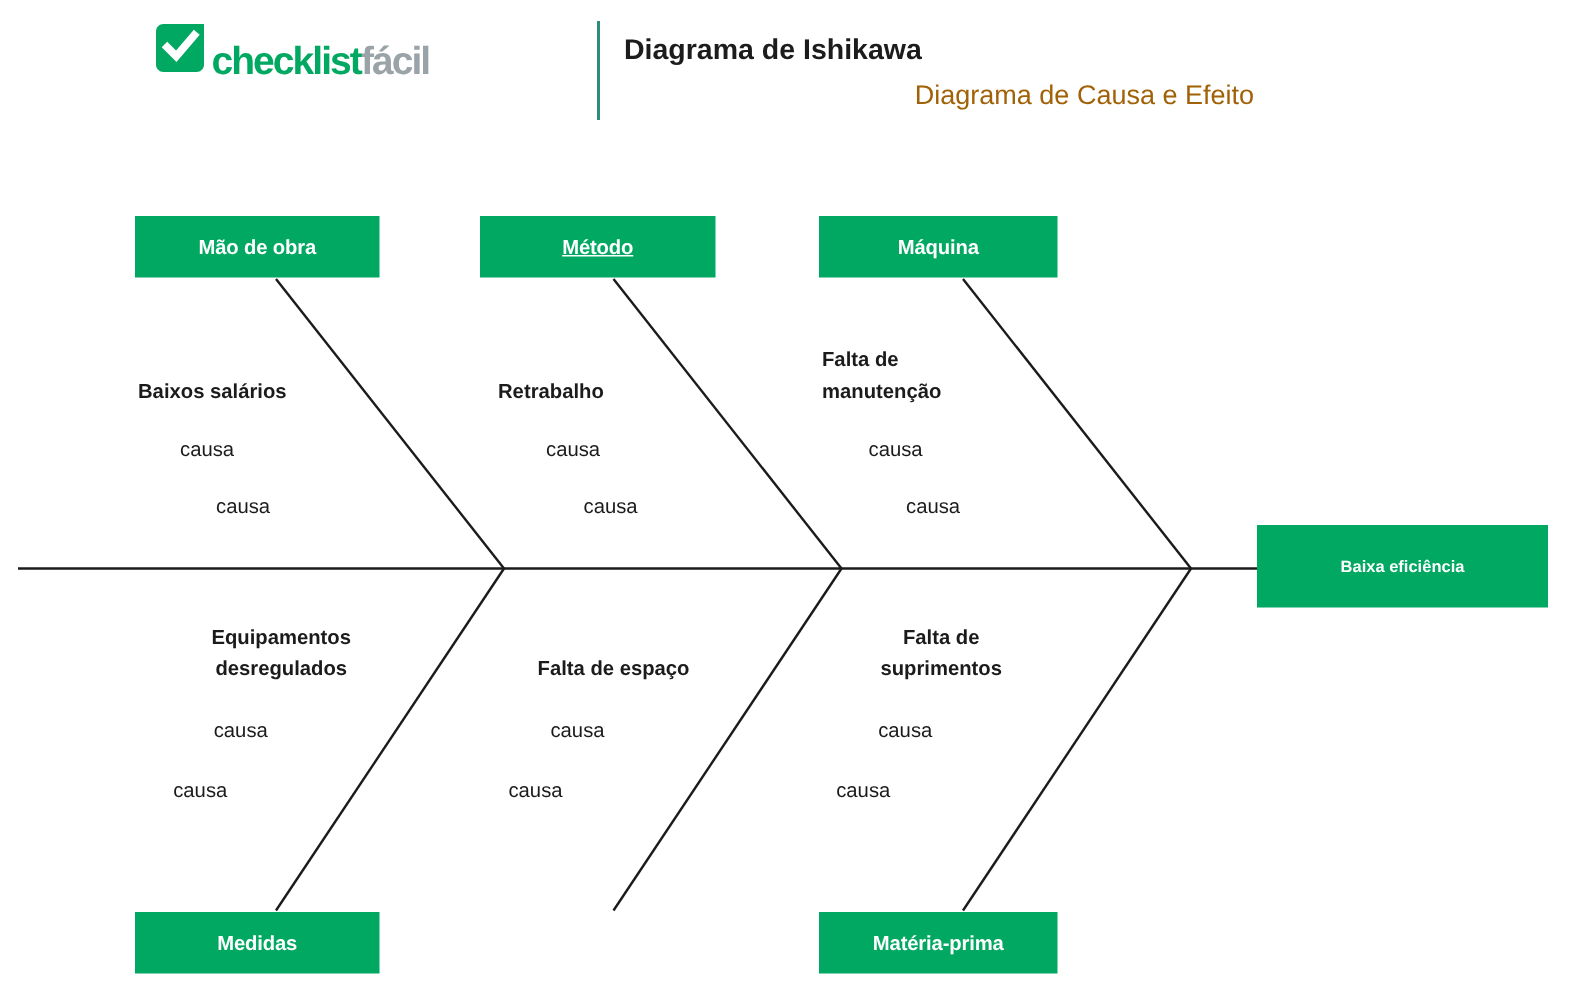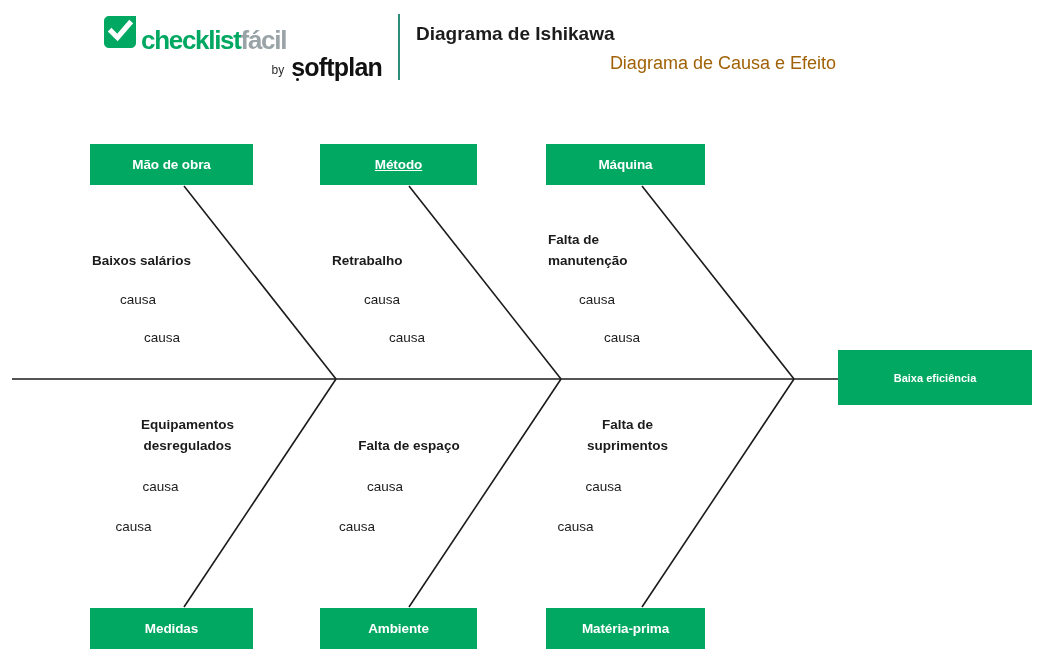--- a/index.html
+++ b/index.html
@@ -190,24 +190,20 @@
     <div id="brand">
       <div id="brand-main">
         <span id="check-icon">
           <svg width="40" height="40" viewBox="0 0 40 40" aria-hidden="true">
             <path d="M4 9 C4 6.2 6.2 4 9 4 L36 4 L36 31 C36 33.8 33.8 36 31 36 L9 36 C6.2 36 4 33.8 4 31 Z" fill="#00a862"></path>
             <path d="M11.5 19.5 L17.5 25.5 L29.5 11.5" fill="none" stroke="#ffffff" stroke-width="5.2" stroke-linecap="square" stroke-linejoin="miter"></path>
           </svg>
         </span>
         <span id="brand-word"><span class="w1">checklist</span><span class="w2">fácil</span></span>
       </div>
-      <div id="brand-sub">
-        <span id="brand-by">by</span>
-        <span id="brand-softplan">softplan<span class="dot-under"></span></span>
-      </div>
     </div>
 
     <div id="header-divider"></div>
 
     <div id="header-titles">
       <div id="doc-title">Diagrama de Ishikawa</div>
       <div id="doc-subtitle">Diagrama de Causa e Efeito</div>
     </div>
   </div>
 
@@ -231,23 +227,20 @@
     </div>
     <div class="cat-box" style="left:320px; top:44px; width:157px; height:41px;text-decoration:underline;">
       <span>Método</span>
     </div>
     <div class="cat-box" style="left:546px; top:44px; width:159px; height:41px;">
       <span>Máquina</span>
     </div>
 
     <div class="cat-box" style="left:90px; top:508px; width:163px; height:41px;">
       <span>Medidas</span>
-    </div>
-    <div class="cat-box" style="left:320px; top:508px; width:157px; height:41px;">
-      <span>Ambiente</span>
     </div>
     <div class="cat-box" style="left:546px; top:508px; width:159px; height:41px;">
       <span>Matéria-prima</span>
     </div>
 
     <div class="effect-box" style="left:838px; top:250px; width:194px; height:55px;">
       <span>Baixa eficiência</span>
     </div>
 
     <div class="cause-group" style="left:92px; top:150px; width:190px; text-align:left;">

